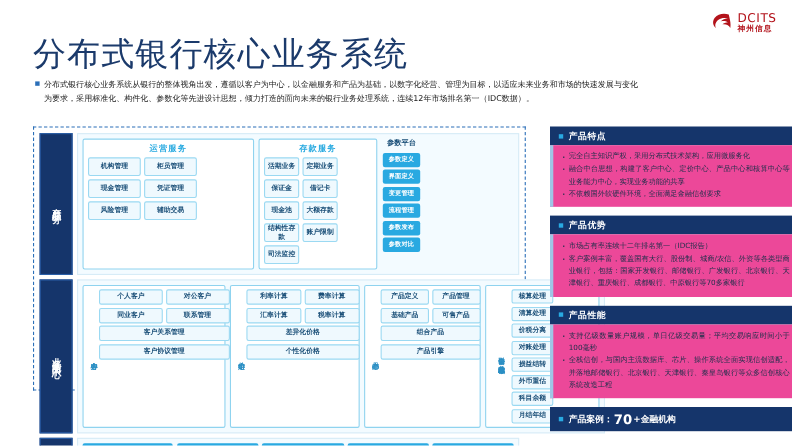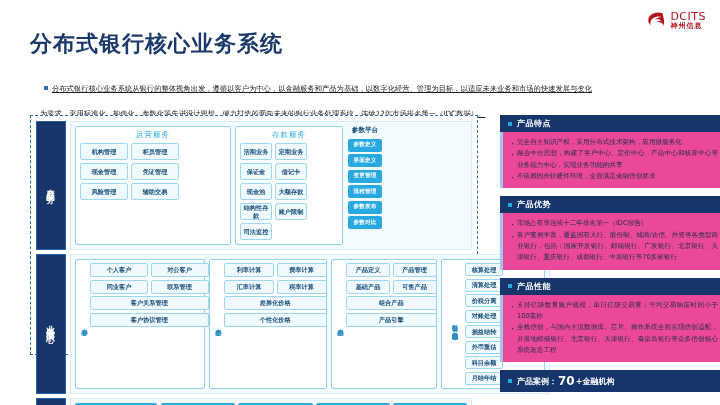--- a/index.html
+++ b/index.html
@@ -13,34 +13,34 @@
 
   
   .logo{position:absolute;right:14px;top:10px;display:flex;align-items:center;gap:4px;}
   .logo-mark{width:20px;height:20px;position:relative;}
   .logo-text{display:flex;flex-direction:column;line-height:1;}
   .logo-en{font-size:11px;font-weight:normal;color:#b3131b;letter-spacing:.5px;}
   .logo-cn{font-size:7px;font-weight:bold;color:#b3131b;letter-spacing:1px;margin-top:1px;}
 
   .title{
     position:absolute;left:30px;top:29px;
-    font-size:22px;font-weight:bold;color:#1b3a6b;letter-spacing:1px;
+    font-size:30px;font-weight:normal;color:#1b3a6b;letter-spacing:1px;
     white-space:nowrap;
   }
 
   .lede{
     position:absolute;left:32px;top:70px;width:672px;
     font-size:7.3px;line-height:1.85;color:#222;
     text-align:justify;
   }
   .lede-bullet{
     display:inline-block;width:4px;height:4px;background:#2b6fb8;
     margin-right:4px;vertical-align:1px;
   }
-  .lede p{margin:12px;text-indent:0;text-decoration:underline;}
+  .lede p{margin:0;text-indent:0;}
   .lede .l2{margin-left:8px;}
 
   
   .arch{
     position:absolute;left:30px;top:115px;width:448px;height:240px;
     border:1px dashed #2b6fb8;background:#fff;
     box-sizing:border-box;padding:5px;
   }
   .arch-row{display:flex;gap:4px;margin-bottom:4px;}
   .arch-row:last-child{margin-bottom:0;}
@@ -54,21 +54,21 @@
   }
 
   .rowbody{flex:1;display:flex;gap:4px;background:#f3fbff;border:1px solid #d7ecf7;box-sizing:border-box;padding:4px;}
 
   
   .grp{
     border:1px solid #8fd3ef;background:#ffffff;border-radius:2px;
     padding:3px 4px 4px;box-sizing:border-box;display:flex;flex-direction:column;
   }
   .grp-title{
-    text-align:center;font-size:7.5px;font-weight:normal;color:#26a9e0;
+    text-align:center;font-size:7.5px;font-weight:bold;color:#26a9e0;
     margin-bottom:3px;letter-spacing:1px;
   }
   .tiles{display:flex;flex-wrap:wrap;gap:3px;}
   .tile{
     border:1px solid #9bd9f2;background:#eff9fe;border-radius:2px;
     font-size:6.2px;color:#1a4f78;font-weight:bold;
     display:flex;align-items:center;justify-content:center;text-align:center;
     box-sizing:border-box;line-height:1.15;padding:1px;
   }
   .g-ops{width:156px;}

